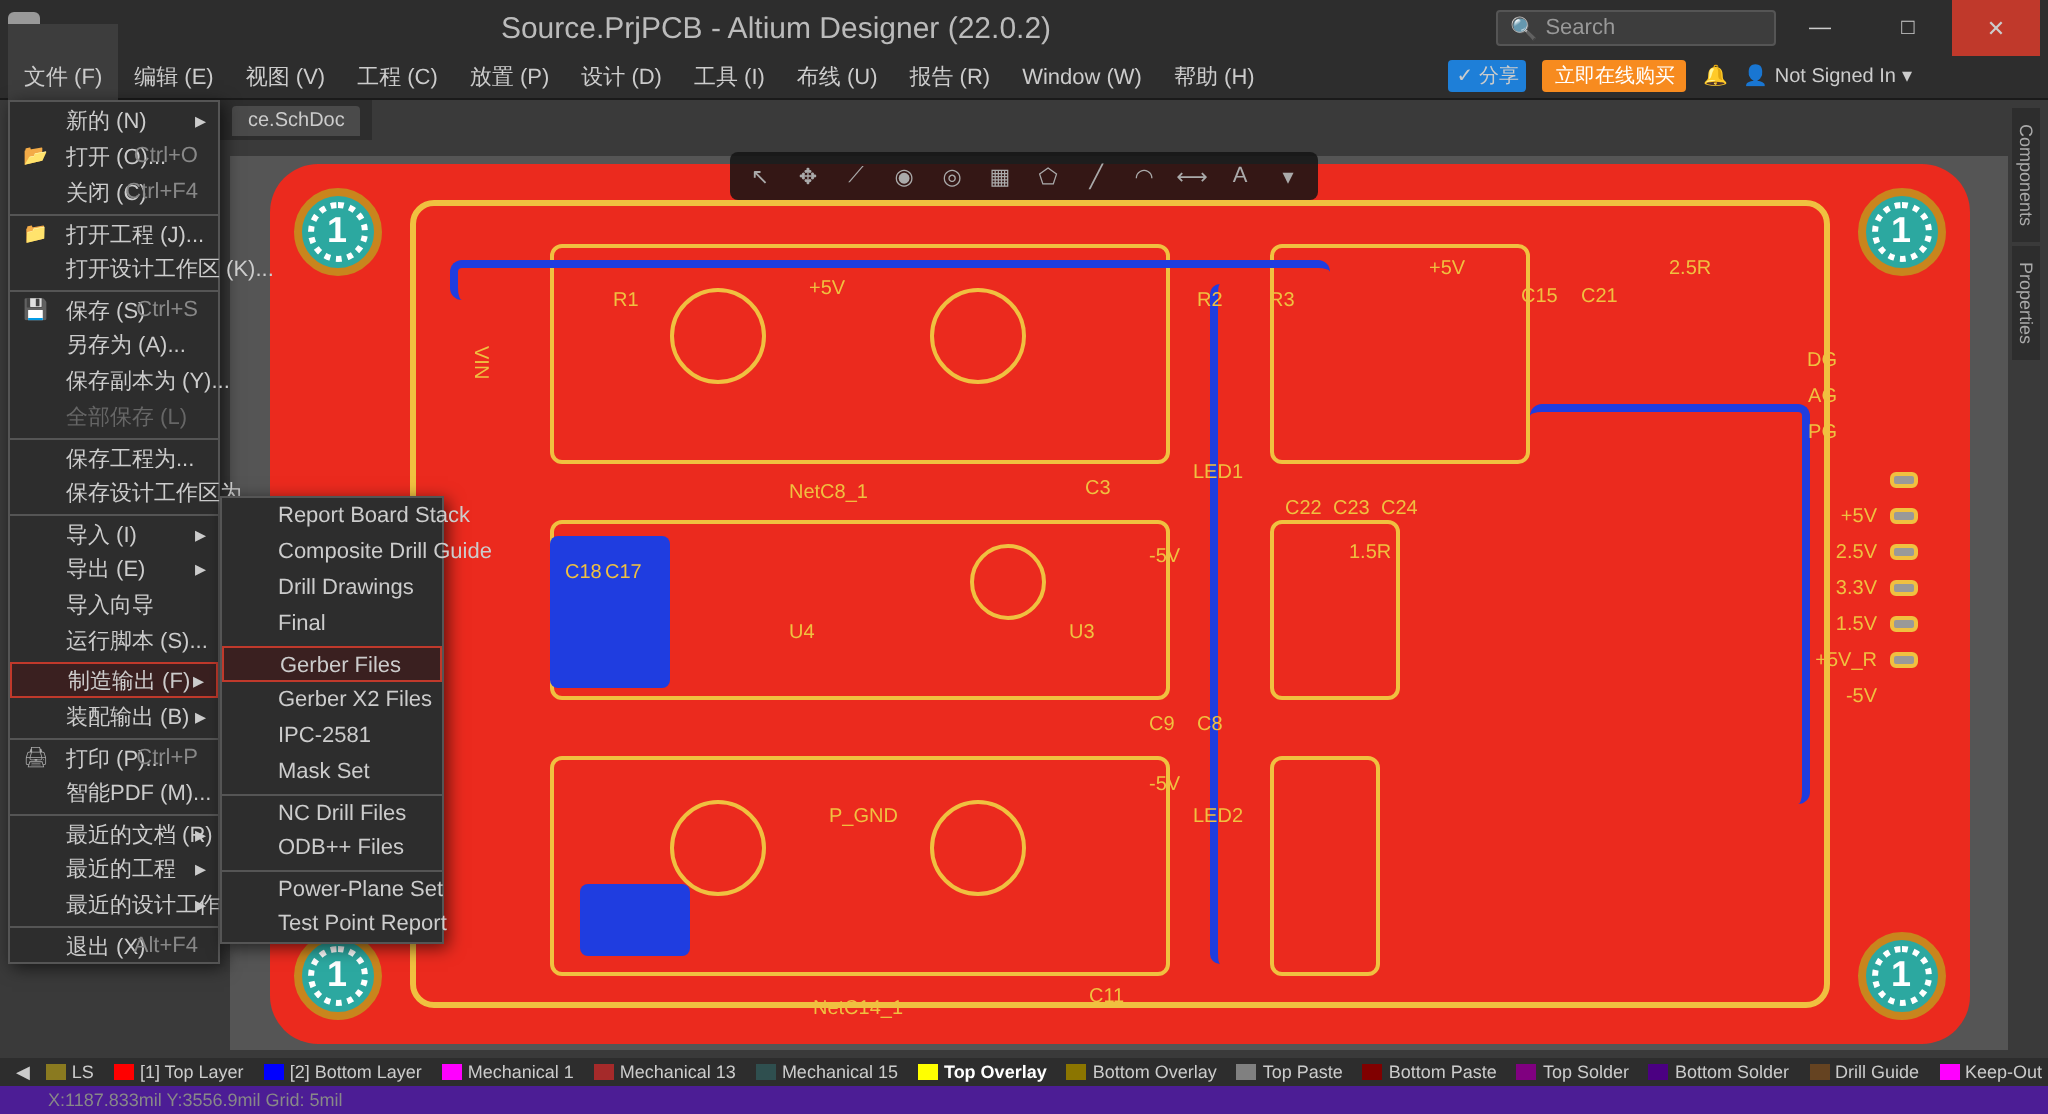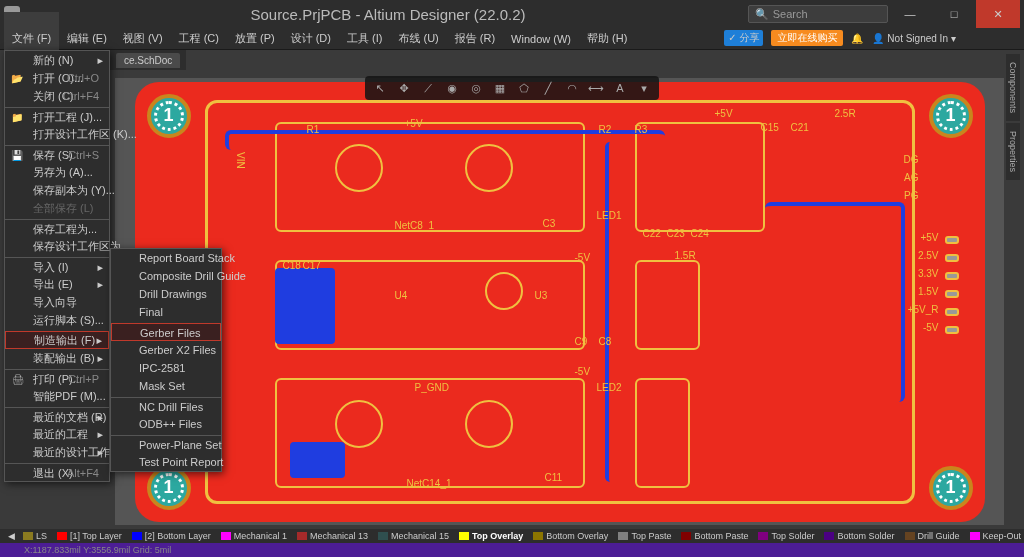--- a/index.html
+++ b/index.html
@@ -57,21 +57,21 @@
 .hole.tr { top: 12px; right: 12px; }
 .hole.bl { bottom: 12px; left: 12px; }
 .hole.br { bottom: 12px; right: 12px; }
 .hole::before { content:""; position: absolute; inset: 3px; border-radius: 50%; border: 3px dotted #fff; }
 
 .silk-box { position: absolute; border: 2px solid #f0c040; border-radius: 6px; }
 .trace-y { position: absolute; background: transparent; border: 3px solid #f0c040; border-radius: 8px; }
 .trace-b { position: absolute; background: transparent; border: 4px solid #1f3de0; border-radius: 6px; }
 .pad { position: absolute; width: 10px; height: 10px; background: #999; border: 2px solid #f0c040; border-radius: 50%; }
 .cap { position: absolute; border: 2px solid #f0c040; border-radius: 50%; }
-.label-y { position: absolute; color: #f0c040; font-size: 10px; font-weight: 500; }
+.label-y { position: absolute; color: #f0c040; font-size: 10px; font-weight: 500; margin-top: 21px; }
 .label-y.lg { font-size: 16px; font-weight: bold; }
 
 
 .layertabs { position: absolute; bottom: 14px; left: 0; right: 0; height: 14px; background: #2d2d2d; display: flex; align-items: center; padding: 0 8px; gap: 4px; font-size: 9px; overflow: hidden; }
 .layertabs .lt { display: flex; align-items: center; gap: 3px; padding: 0 4px; white-space: nowrap; }
 .layertabs .sw { width: 10px; height: 8px; }
 .layertabs .lt.active { font-weight: bold; color: #fff; }
 
 
 .statusbar { position: absolute; bottom: 0; left: 0; right: 0; height: 14px; background: #4c1d95; display: flex; align-items: center; padding: 0 24px; font-size: 9px; color: #888; }

